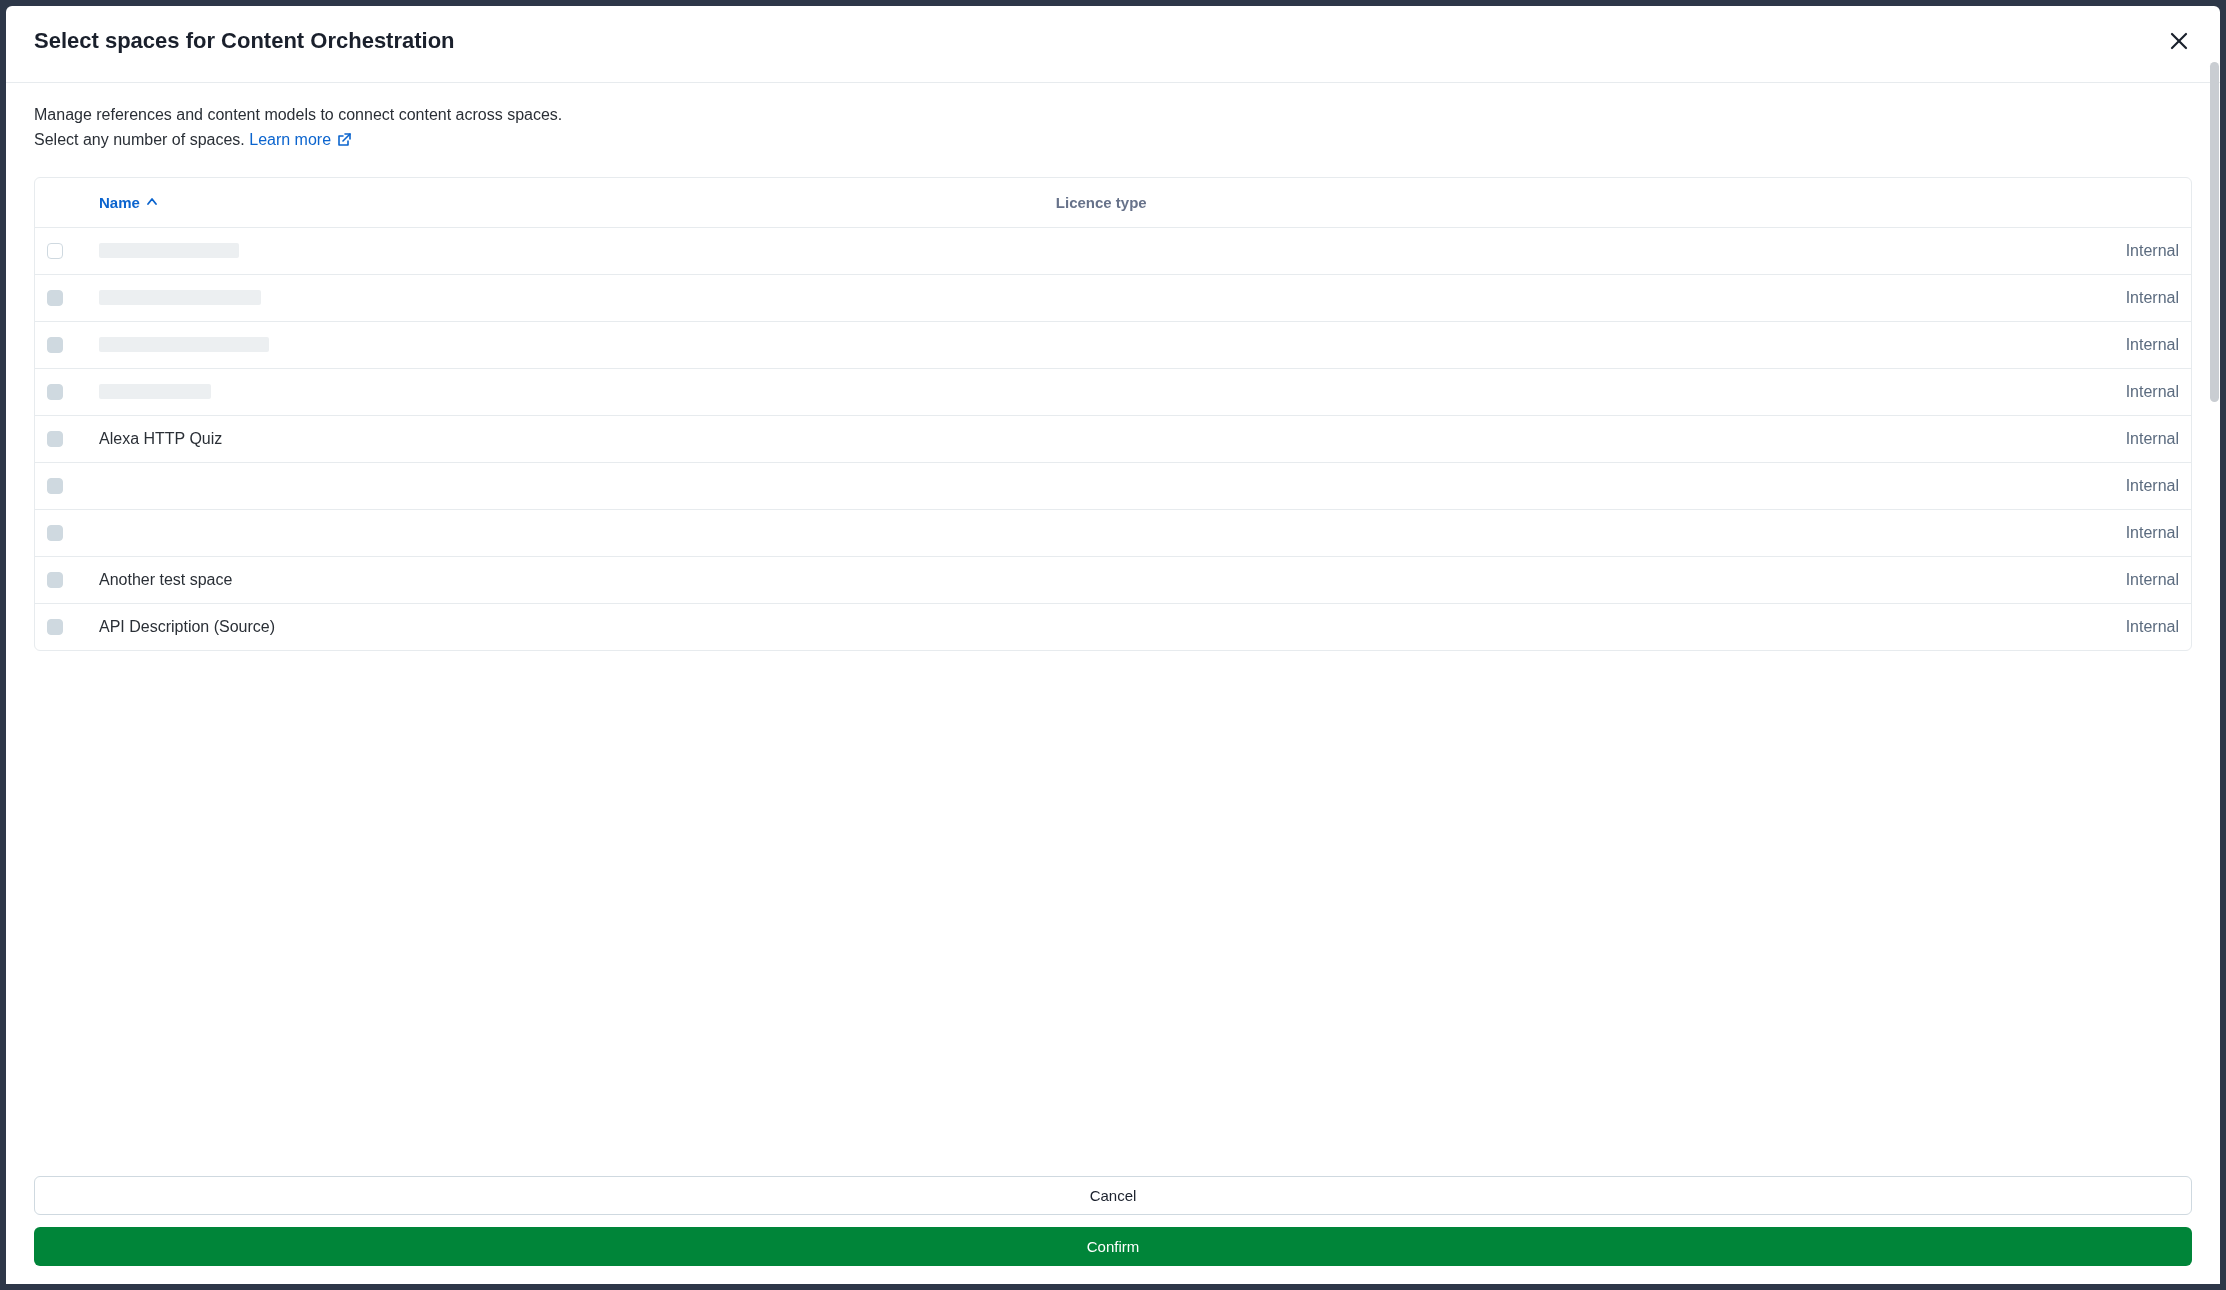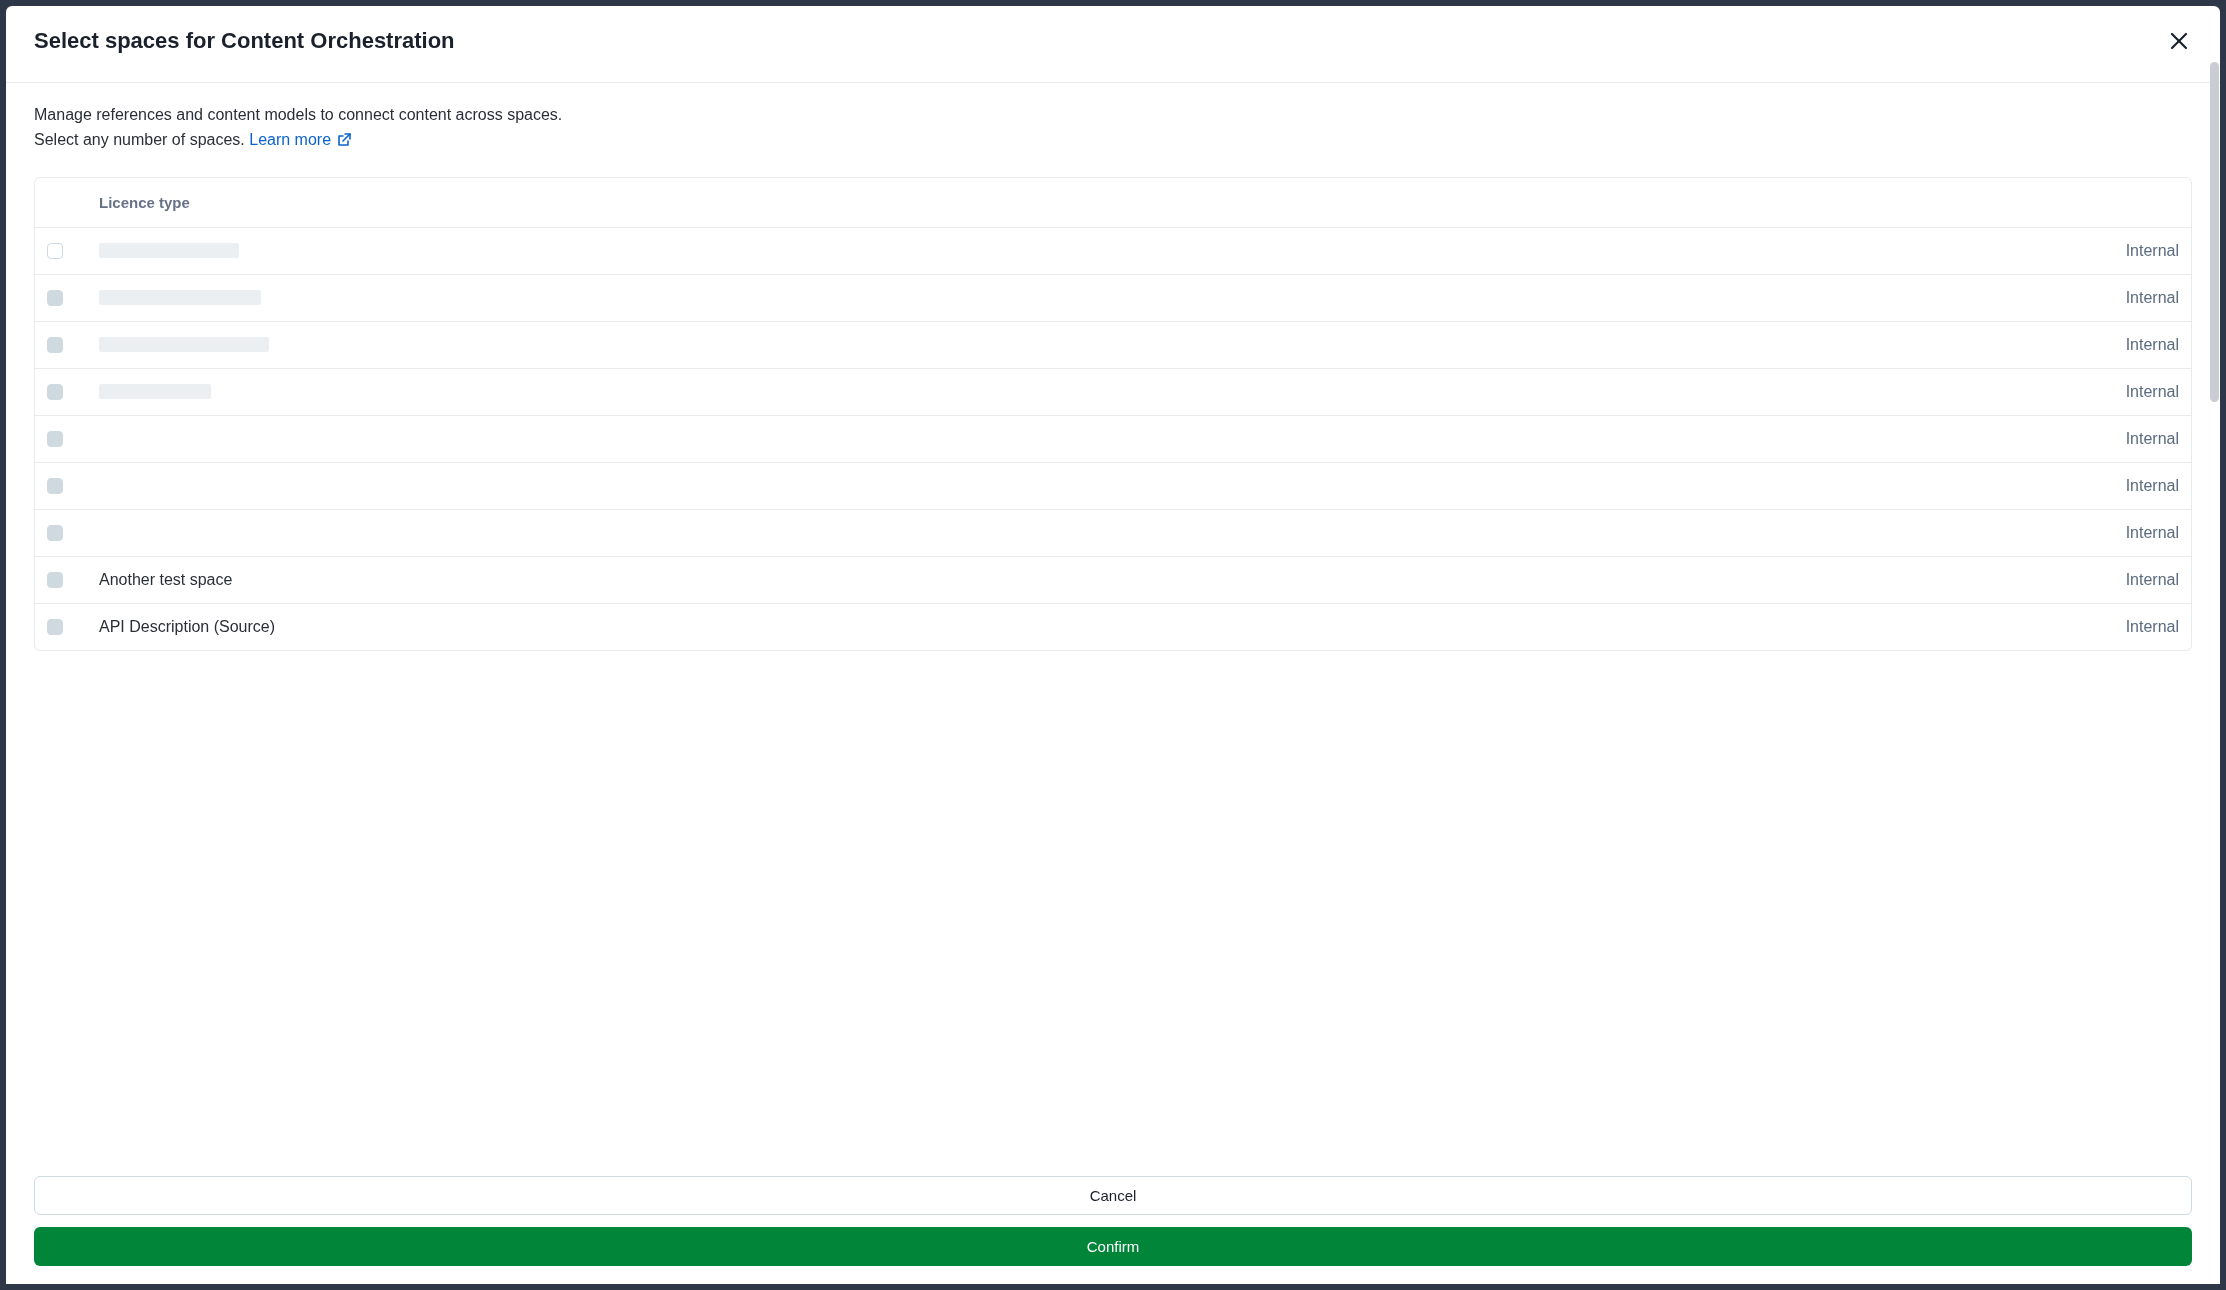--- a/index.html
+++ b/index.html
@@ -185,20 +185,26 @@
         <svg width="14" height="14" viewBox="0 0 14 14" fill="none" stroke="#0b64ce" stroke-width="1.6" stroke-linecap="round" stroke-linejoin="round">
             <path d="M11 8v4H2V3h4"></path>
             <path d="M8 1h5v5"></path>
             <path d="M13 1L6 8"></path>
           </svg>
       </a>
     </p>
 
     <div class="table-wrap">
       <div class="table-header">
+        <div class="col-name">
+          <span>Name</span>
+          <svg width="12" height="12" viewBox="0 0 12 12" fill="none" stroke="#0b64ce" stroke-width="1.8" stroke-linecap="round" stroke-linejoin="round">
+              <polyline points="2,8 6,3 10,8"></polyline>
+            </svg>
+        </div>
         <div class="col-licence">
           <span>Licence type</span>
         </div>
       </div>
       <div id="rows-container">
           <div class="table-row">
             <div class="cb-cell">
               <div class="checkbox"></div>
             </div>
             <div class="name-cell">
@@ -230,20 +236,21 @@
             </div>
             <div class="name-cell">
               <div class="redacted" style="width: 112px;"></div>
             </div>
             <div class="licence-cell">Internal</div>
           </div>
           <div class="table-row">
             <div class="cb-cell">
               <div class="checkbox filled"></div>
             </div>
+            <div class="name-cell">Alexa HTTP Quiz</div>
             <div class="licence-cell">Internal</div>
           </div>
           <div class="table-row">
             <div class="cb-cell">
               <div class="checkbox filled"></div>
             </div>
             <div class="licence-cell">Internal</div>
           </div>
           <div class="table-row">
             <div class="cb-cell">

